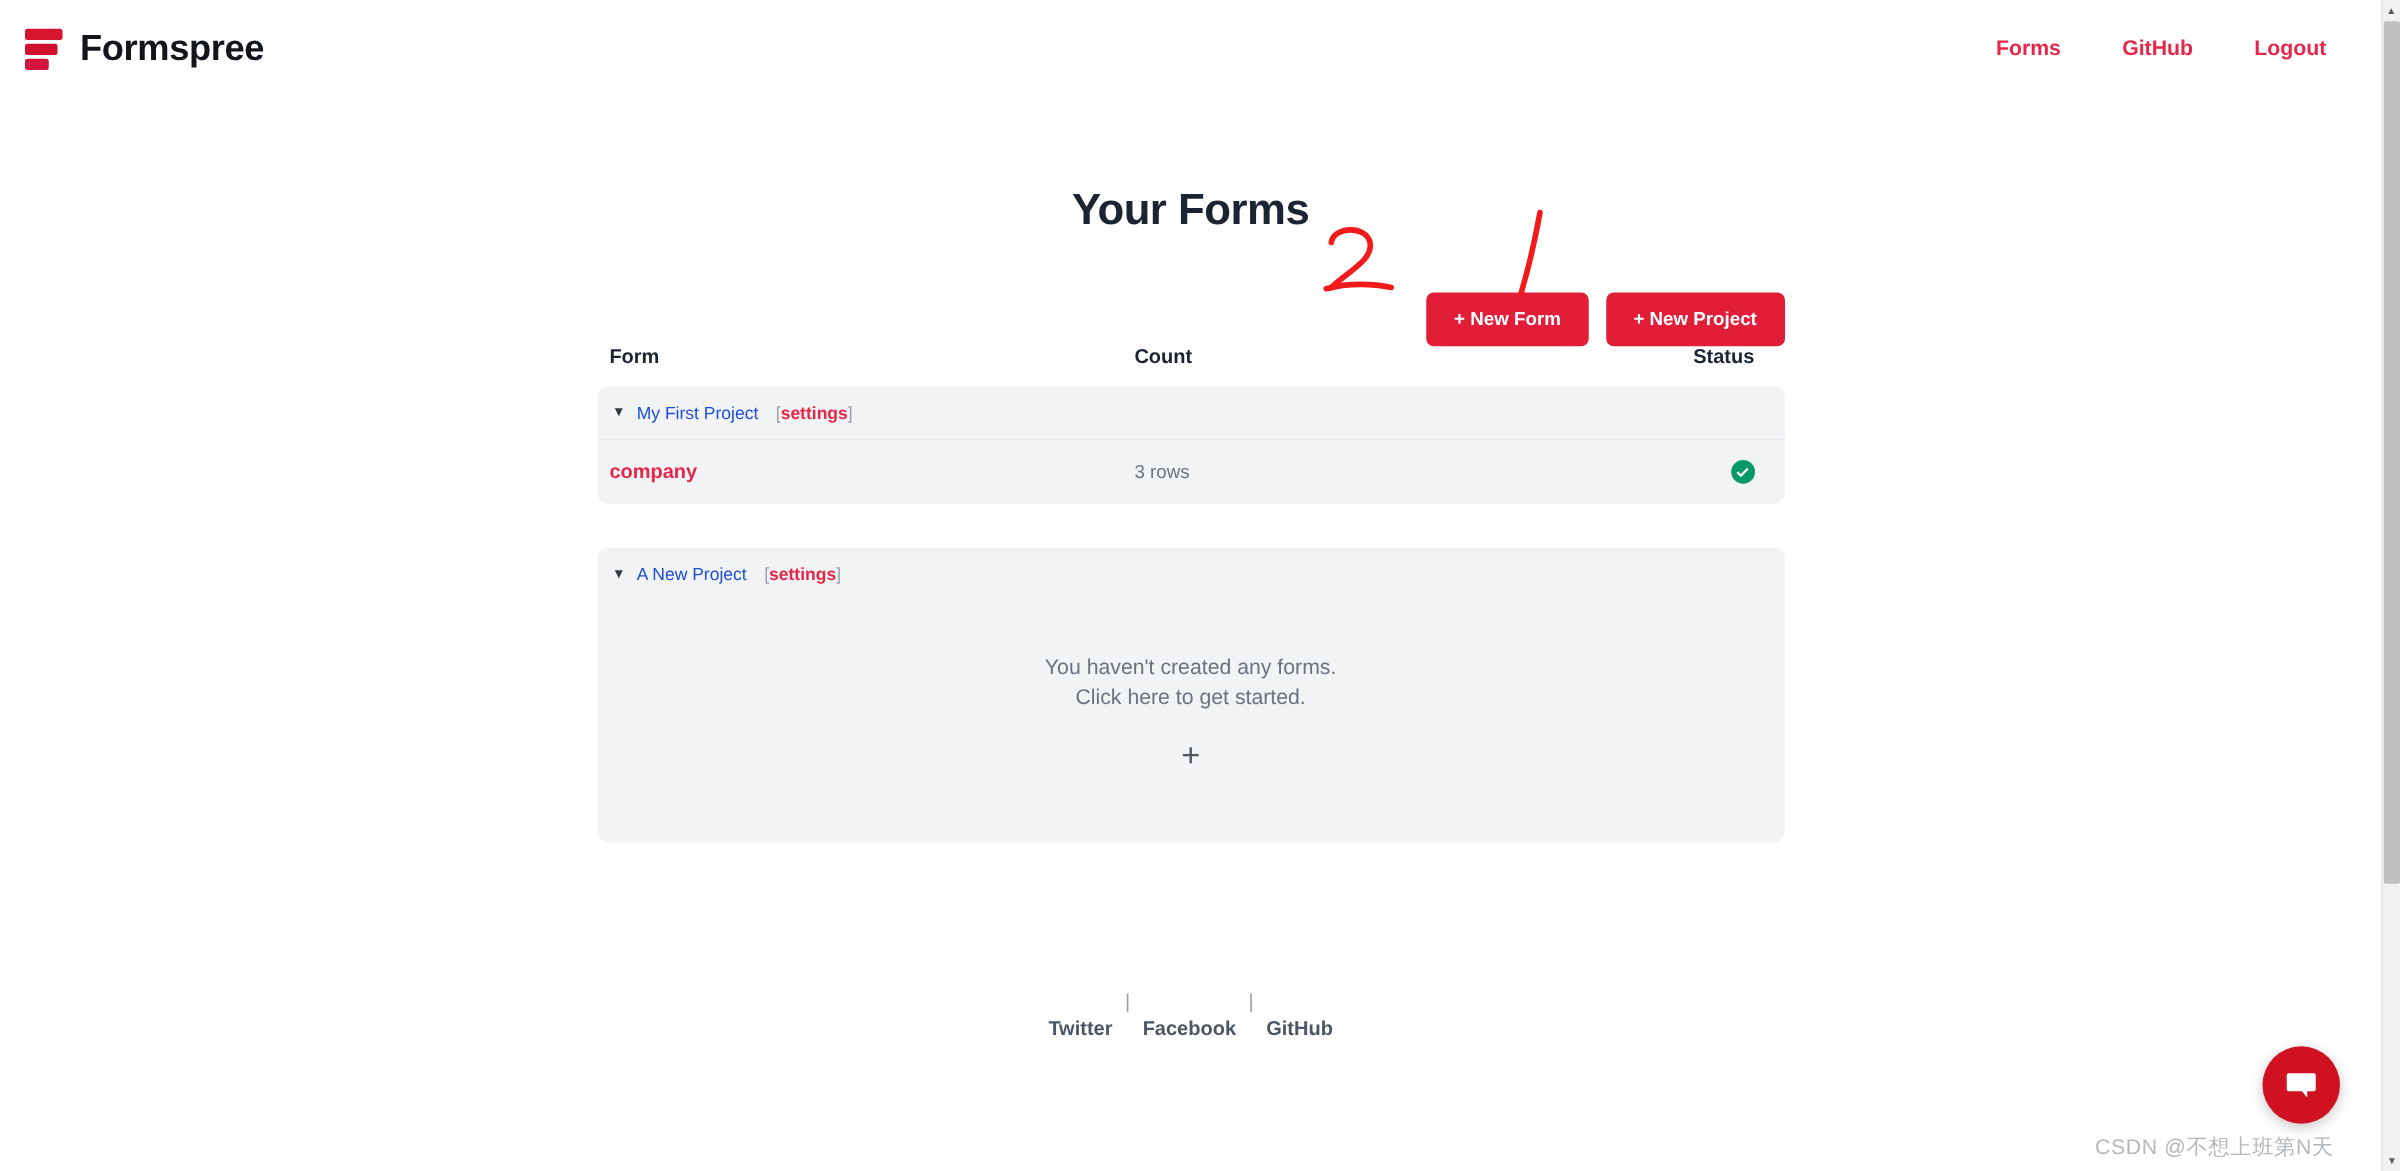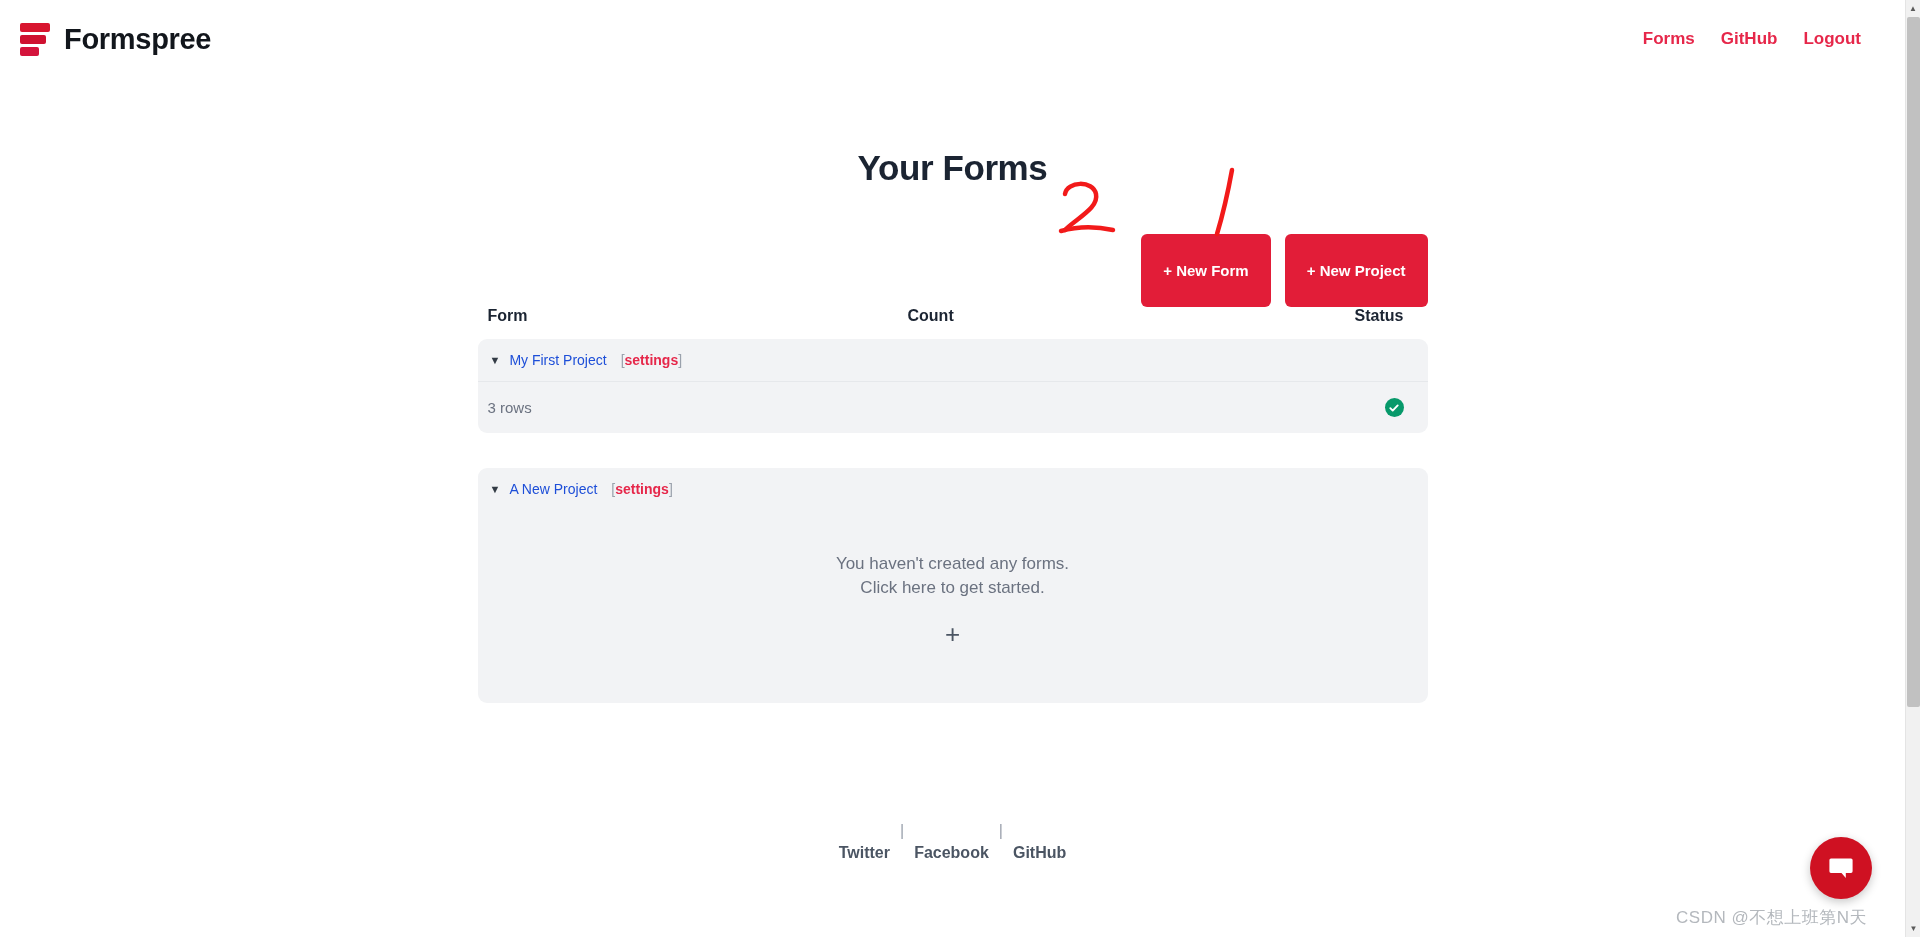--- a/index.html
+++ b/index.html
@@ -65,21 +65,21 @@
   .brand-name {
     font-size: 29px;
     font-weight: bold;
     color: #12161c;
     letter-spacing: -0.3px;
   }
 
   .main-nav {
     display: flex;
     align-items: center;
-    gap: 26px;
+    gap: 49px;
     padding-right: 8px;
     justify-content: space-between;
   }
   .nav-link {
     color: #e6274a;
     font-size: 17px;
     font-weight: bold;
     text-decoration: none;
     white-space: nowrap;
   }
@@ -110,21 +110,21 @@
   }
 
   .btn {
     background: #e21d38;
     color: #ffffff;
     border: none;
     border-radius: 6px;
     font-family: "Liberation Sans", sans-serif;
     font-size: 15px;
     font-weight: bold;
-    padding: 28px 22px;
+    padding: 13px 22px;
     cursor: pointer;
     white-space: nowrap;
   }
 
   
   .annotation {
     position: absolute;
     pointer-events: none;
   }
   .ann-two  { left: 573px; top: -60px; }
@@ -368,20 +368,21 @@
     </div>
 
     <section class="project-card">
       <div class="project-header">
         <span class="caret">▼</span>
         <span class="project-name">My First Project</span>
         <a class="settings-link" href="#">[<b>settings</b>]</a>
       </div>
 
       <div class="form-row">
+        <a class="form-name" href="#">company</a>
         <div class="form-count">3 rows</div>
         <div class="form-status">
           <span class="status-badge">
             <svg width="12" height="12" viewBox="0 0 12 12" aria-hidden="true">
               <path d="M2.3 6.2 L4.7 8.6 L9.7 3.4" fill="none" stroke="#ffffff" stroke-width="1.9" stroke-linecap="round" stroke-linejoin="round"></path>
             </svg>
           </span>
         </div>
       </div>
     </section>

